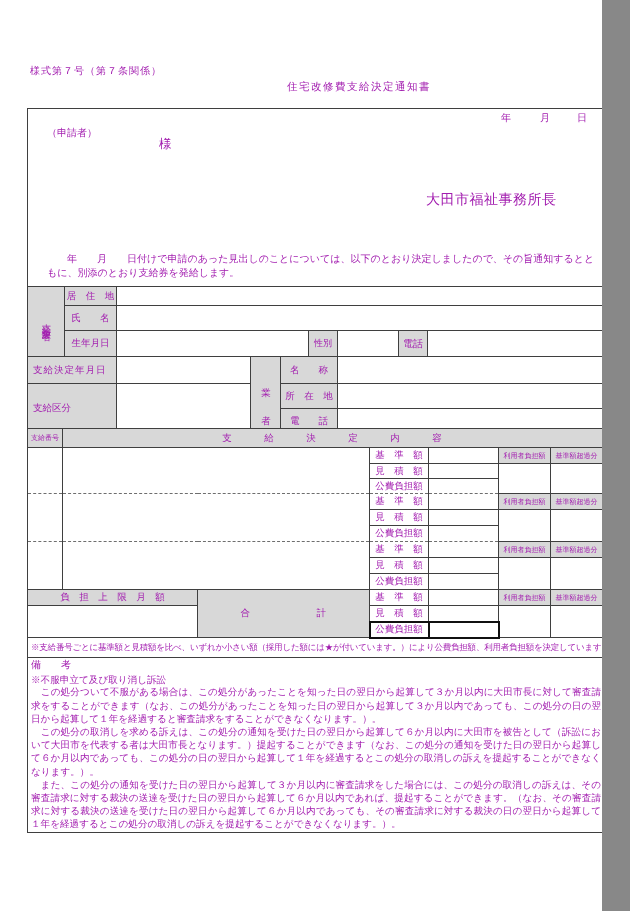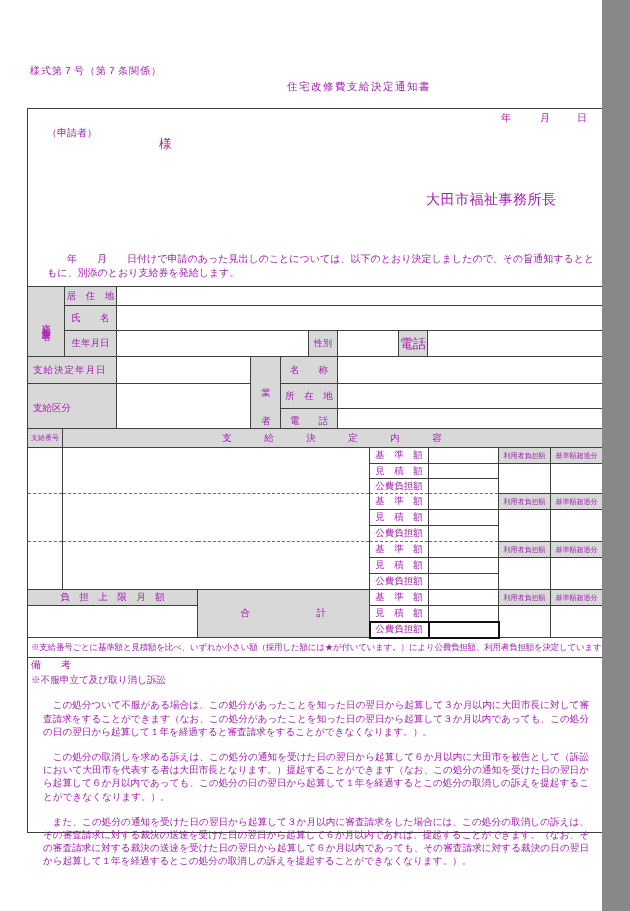--- a/index.html
+++ b/index.html
@@ -23,21 +23,21 @@
   .small{font-size:7px;}
   .left{text-align:left;padding-left:5px;}
   .vert{writing-mode:vertical-rl;text-orientation:upright;letter-spacing:2px;display:inline-block;}
   .db{border-bottom:1px dashed #6e6e6e;}
   .dt{border-top:1px dashed #6e6e6e;}
   .thick{border:2px solid #101010;}
   .hdr{letter-spacing:1px;margin-left:24px;}
   .note-cell{font-size:8.5px;text-align:left;padding-left:3px;letter-spacing:-0.2px;}
   .remarks{left:31px;top:658px;width:570px;font-size:9.6px;line-height:13.2px;}
   .remarks .hd{font-size:10px;margin:0 0 2px 0;}
-  .remarks p{margin:12px;text-align:justify;}
+  .remarks p{margin:0;text-align:justify;font-family:Liberation Mono, monospace;}
 </style>
 </head>
 <body>
 
 <div class="page">
 
   <div class="abs form-no">様式第７号（第７条関係）</div>
   <div class="abs doc-title">住宅改修費支給決定通知書</div>
 
   <div class="abs outer-box"></div>
@@ -75,21 +75,21 @@
     </tr>
     <tr style="height:25px">
       <td class="g">氏　　名</td>
       <td colspan="7"></td>
     </tr>
     <tr style="height:26px">
       <td class="g">生年月日</td>
       <td colspan="3"></td>
       <td class="g" style="font-size:9px">性別</td>
       <td></td>
-      <td class="g" style="font-size:13px">電話</td>
+      <td class="g" style="font-size:10px">電話</td>
       <td></td>
     </tr>
     <tr style="height:27px">
       <td class="g left" colspan="2" style="letter-spacing:1px">支給決定年月日</td>
       <td></td>
       <td class="g" rowspan="3"><span class="vert" style="letter-spacing:0">業　　　者</span></td>
       <td class="g" colspan="2">名　　称</td>
       <td colspan="3"></td>
     </tr>
     <tr style="height:25px">

